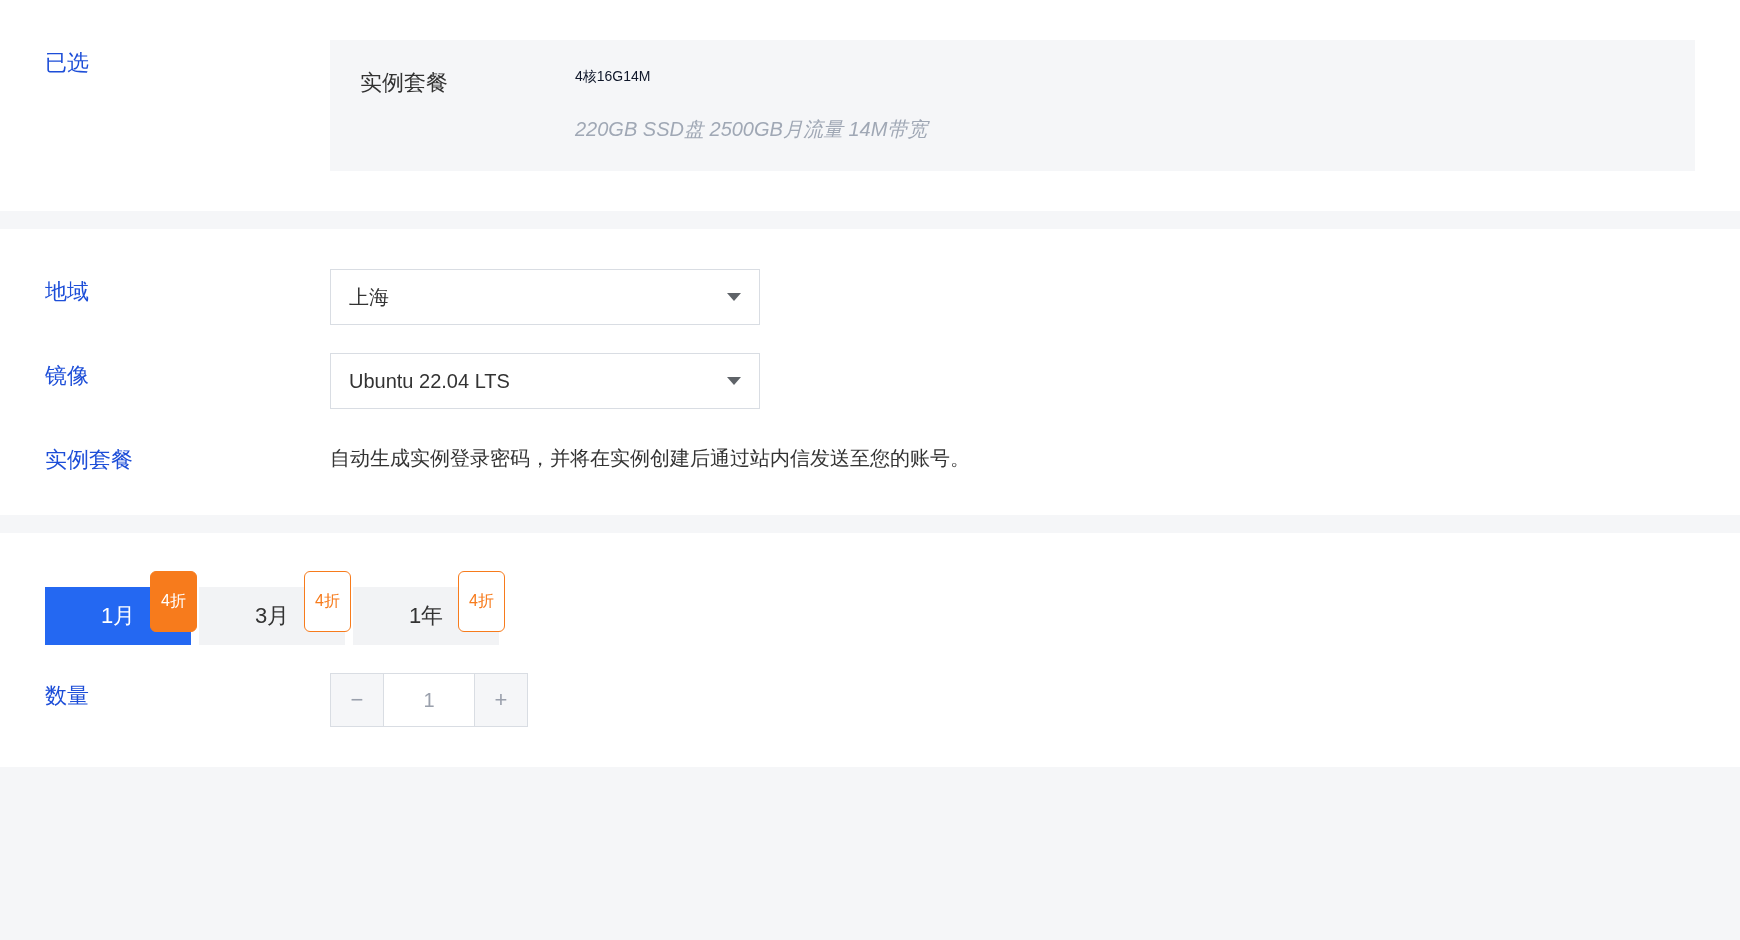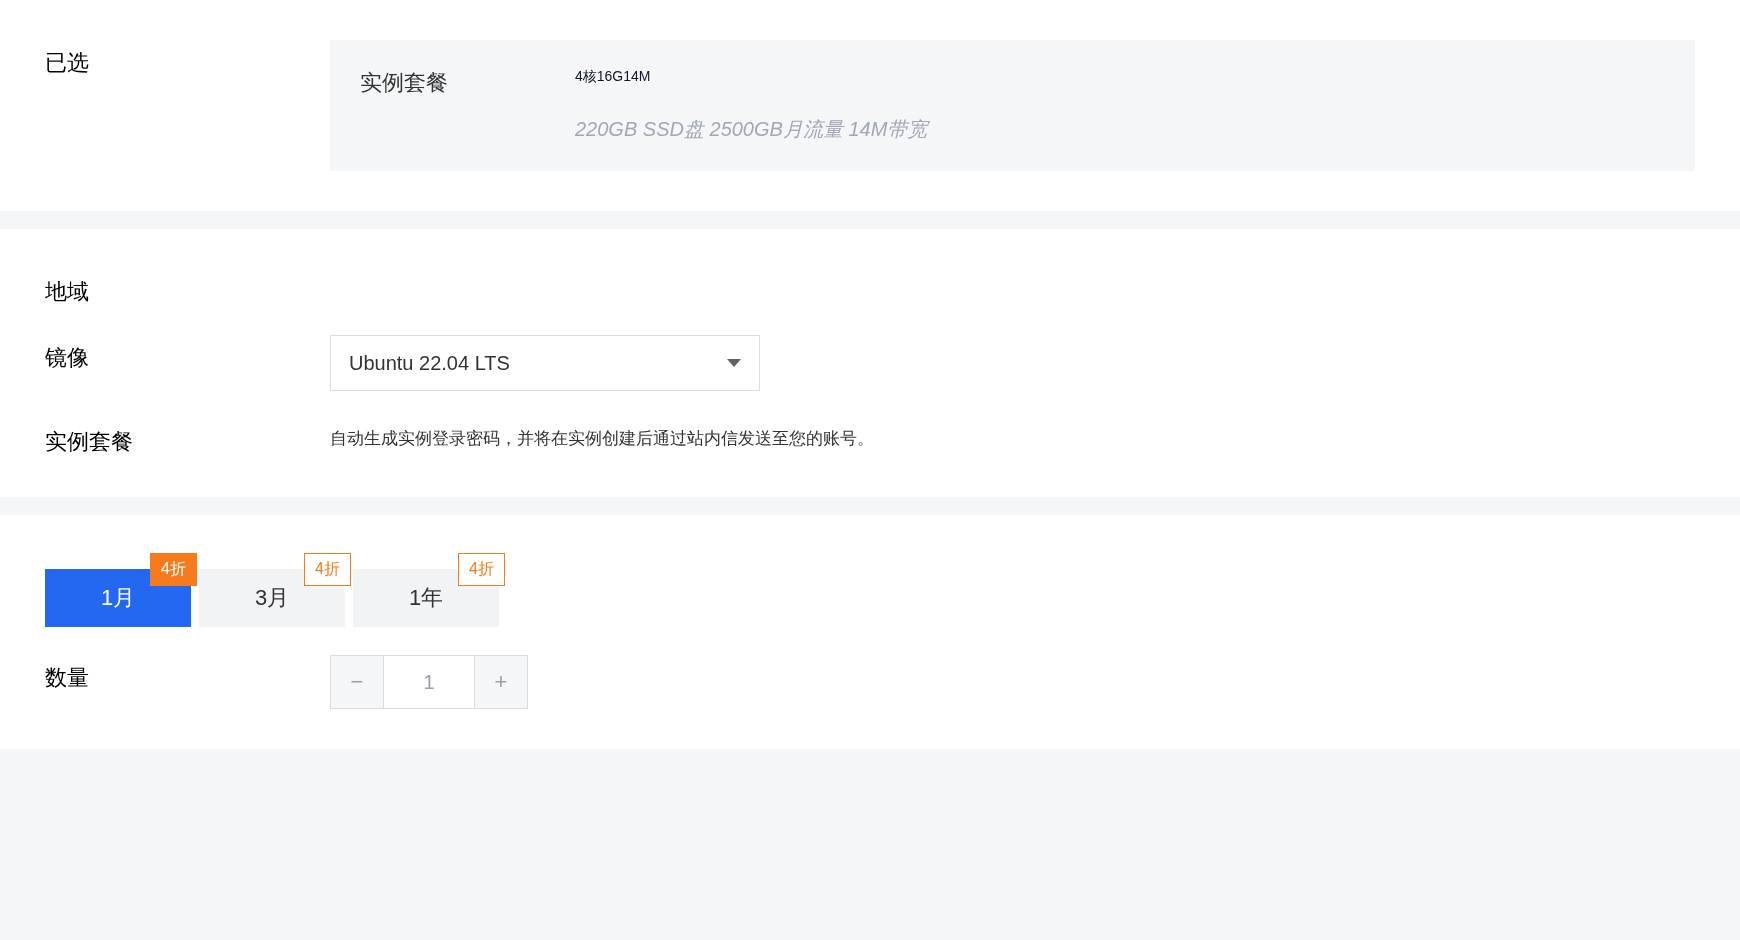--- a/index.html
+++ b/index.html
@@ -23,21 +23,21 @@
       align-items: flex-start;
       margin-bottom: 28px;
     }
     .row:last-child {
       margin-bottom: 0;
     }
     .row-label {
       width: 285px;
       flex-shrink: 0;
       font-size: 22px;
-      color: #000000;
+      color: #1d4ed8;
       padding-top: 8px;
     }
     .row-content {
       flex: 1;
     }
     .selected-box {
       background: #f5f6f8;
       padding: 28px 30px;
       flex: 1;
       display: flex;
@@ -75,21 +75,21 @@
       background: #fff;
     }
     .caret-down {
       width: 0;
       height: 0;
       border-left: 7px solid transparent;
       border-right: 7px solid transparent;
       border-top: 8px solid #5f6368;
     }
     .info-text {
-      font-size: 17px;
+      font-size: 20px;
       color: #333;
       padding-top: 8px;
     }
     .duration-options {
       display: flex;
       gap: 8px;
     }
     .duration-item {
       position: relative;
       width: 146px;
@@ -107,22 +107,22 @@
       color: #fff;
     }
     .badge {
       position: absolute;
       top: -16px;
       right: -6px;
       border: 1.5px solid #f77b1c;
       color: #f77b1c;
       background: #fff;
       font-size: 16px;
-      padding: 5px 10px;
-      border-radius: 0;
+      padding: 19px 10px;
+      border-radius: 6px;
     }
     .duration-item.active .badge {
       background: #f77b1c;
       color: #fff;
       border-color: #f77b1c;
     }
     .quantity-stepper {
       display: inline-flex;
       border: 1px solid #d9dde3;
     }
@@ -162,20 +162,26 @@
         <div class="selected-title">4核16G14M</div>
         <div class="selected-desc">220GB SSD盘 2500GB月流量 14M带宽</div>
       </div>
     </div>
   </div>
 </div>
 
 <div class="card">
   <div class="row">
     <div class="row-label">地域</div>
+    <div class="row-content">
+      <div class="dropdown">
+        <span>上海</span>
+        <span class="caret-down"></span>
+      </div>
+    </div>
   </div>
   <div class="row">
     <div class="row-label">镜像</div>
     <div class="row-content">
       <div class="dropdown">
         <span>Ubuntu 22.04 LTS</span>
         <span class="caret-down"></span>
       </div>
     </div>
   </div>

